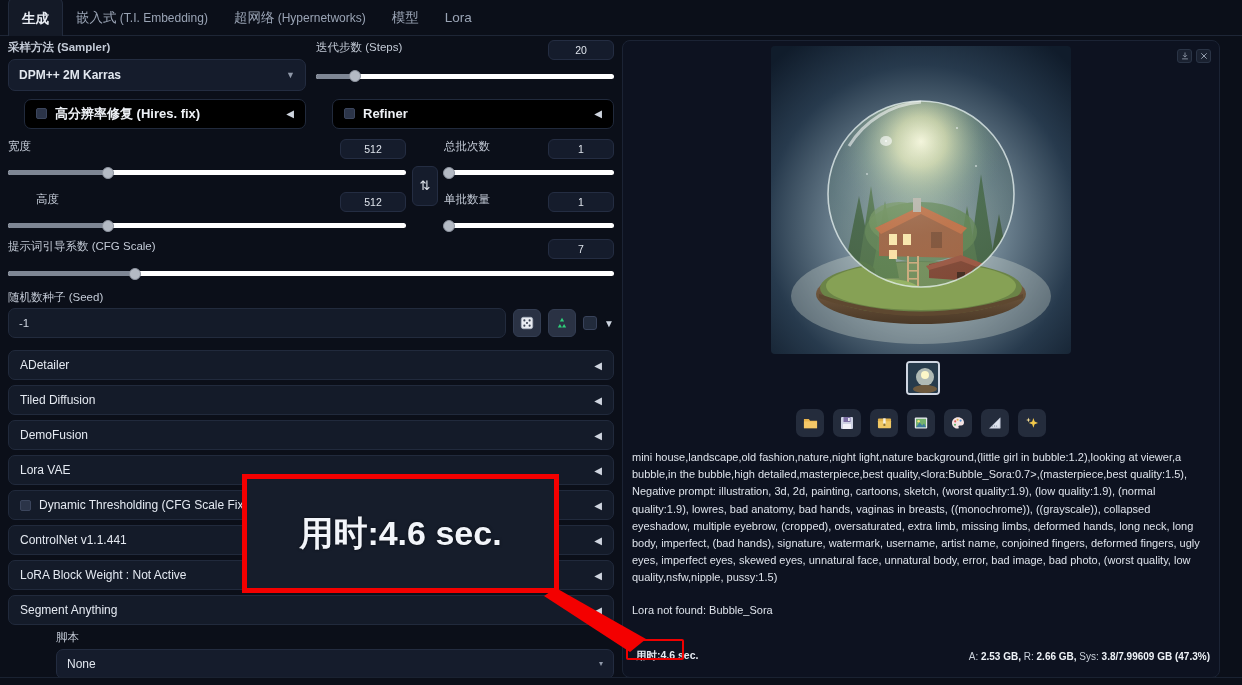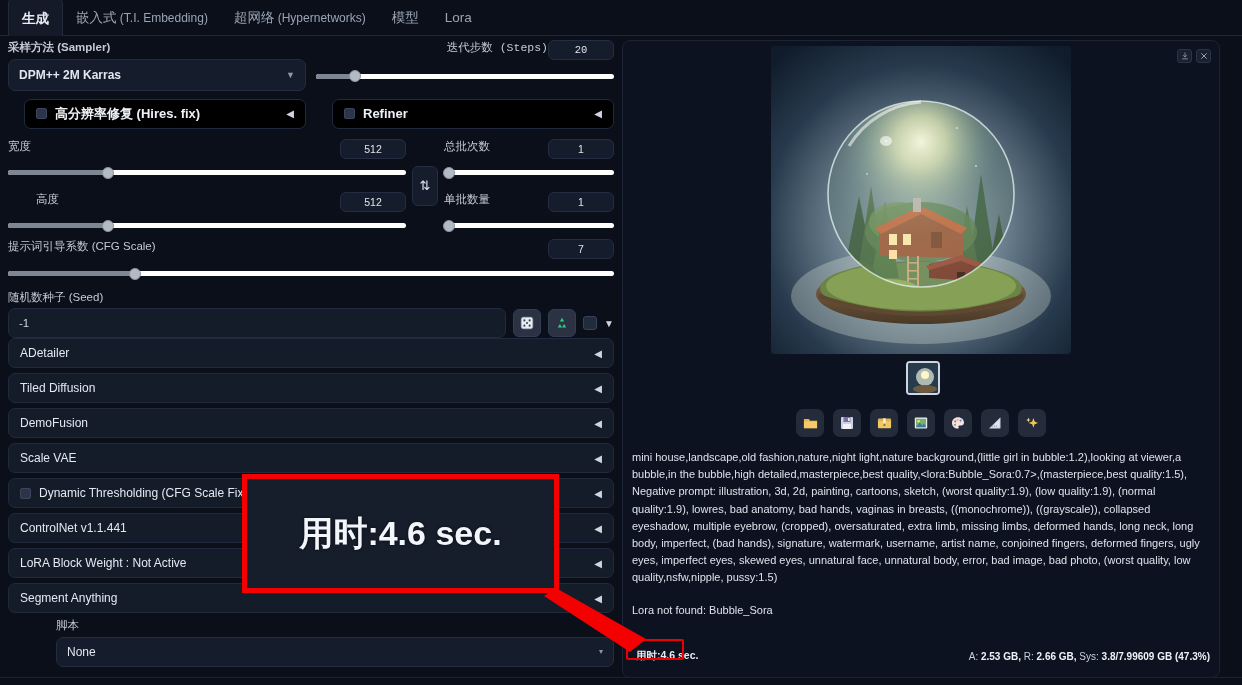--- a/index.html
+++ b/index.html
@@ -206,21 +206,21 @@
 
     <div class="row" style="margin-bottom:8px;">
       <div style="width:298px;font-weight:bold;">
         <div class="lbl">采样方法 (Sampler)</div>
         <div class="select">
           <span>DPM++ 2M Karras</span>
           <span class="caret">▼</span>
         </div>
       </div>
       <div style="width:298px;">
-        <div style="display:flex;justify-content:flex-end;align-items:flex-start;font-family:Liberation Mono, monospace;">
+        <div style="display:flex;justify-content:space-between;align-items:flex-start;">
           <div class="lbl">迭代步数 (Steps)</div>
           <div class="pill">20</div>
         </div>
         <div class="slider" style="margin-top:9px;">
           <div class="track"></div>
           <div class="fill" style="width:13%"></div>
           <div class="knob" style="left:13%"></div>
         </div>
       </div>
     </div>
@@ -317,35 +317,35 @@
             <path d="M8 2 L10.4 6.2 L5.6 6.2 Z" fill="#2fd07a"></path>
             <path d="M3.2 13.2 L5.6 9 L8 13.2 Z" fill="#2fd07a"></path>
             <path d="M12.8 13.2 L10.4 9 L8 13.2 Z" fill="#2fd07a"></path>
           </svg>
         </div>
         <div class="minichk"></div>
         <span style="font-size:10px;color:#cfd6e1;cursor:pointer;">▼</span>
       </div>
     </div>
 
-    <div style="margin-top:0;">
+    <div style="margin-top:12px;">
       <div class="acc">
         <span>ADetailer</span>
         <span class="tri">◀</span>
       </div>
       <div class="acc">
         <span>Tiled Diffusion</span>
         <span class="tri">◀</span>
       </div>
       <div class="acc">
         <span>DemoFusion</span>
         <span class="tri">◀</span>
       </div>
       <div class="acc">
-        <span>Scale VAE</span>
+        <span>Lora VAE</span>
         <span class="tri">◀</span>
       </div>
       <div class="acc">
         <span class="chk"></span>
         <span>Dynamic Thresholding (CFG Scale Fix)</span>
         <span class="tri">◀</span>
       </div>
       <div class="acc">
         <span>ControlNet v1.1.441</span>
         <span class="tri">◀</span>

